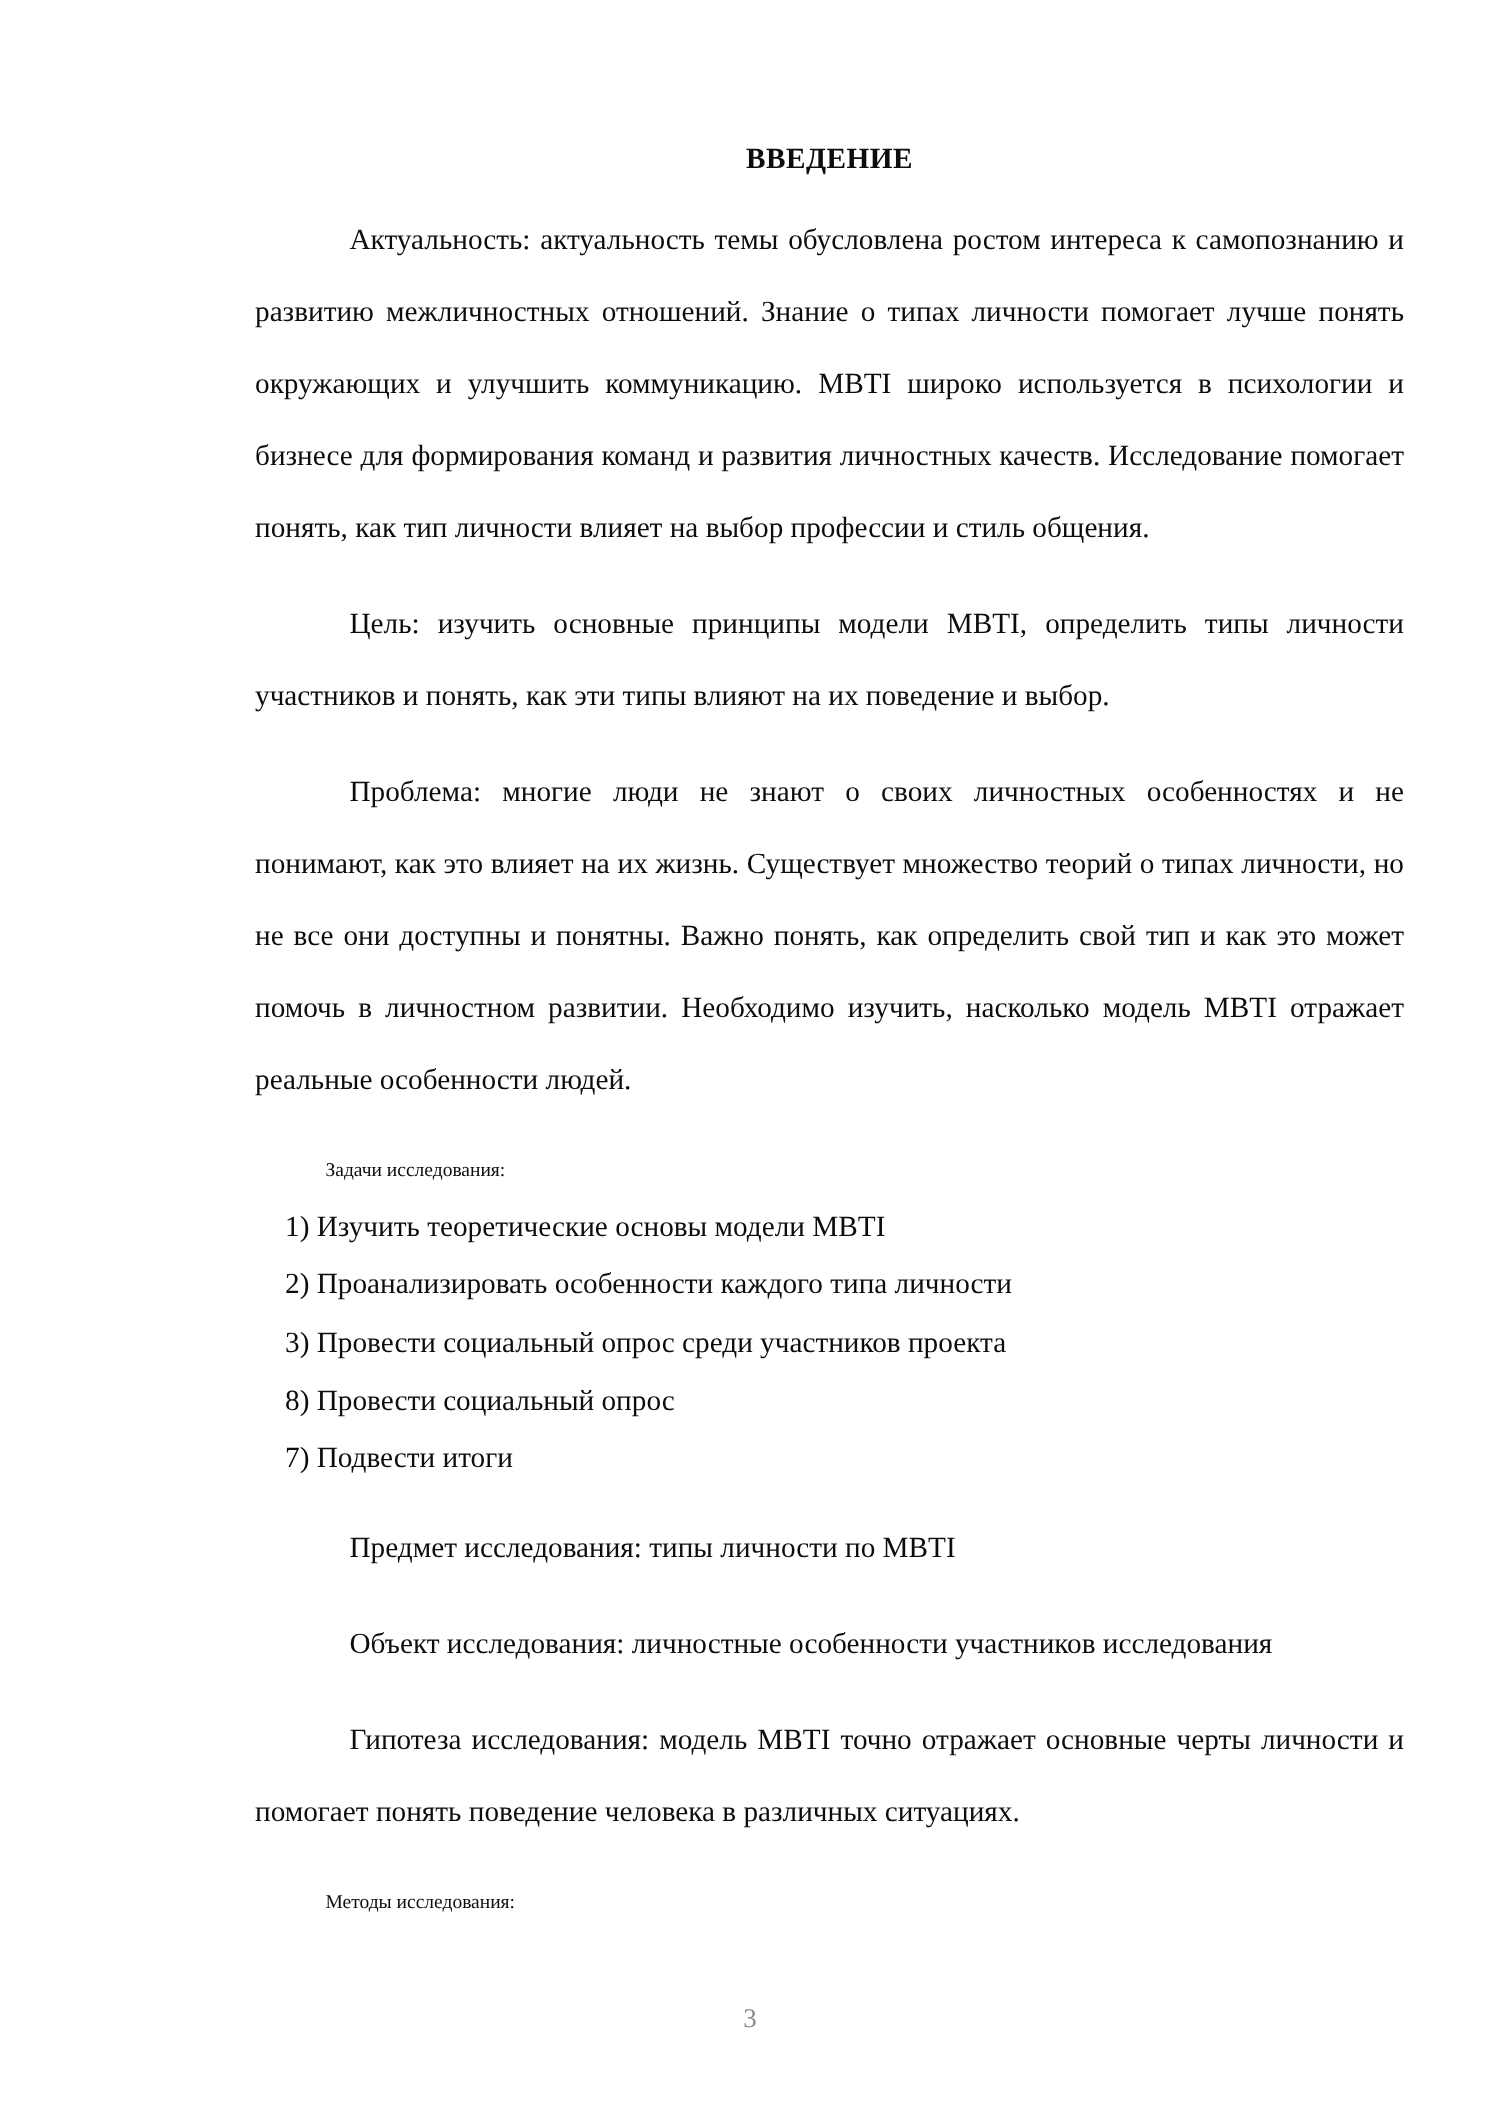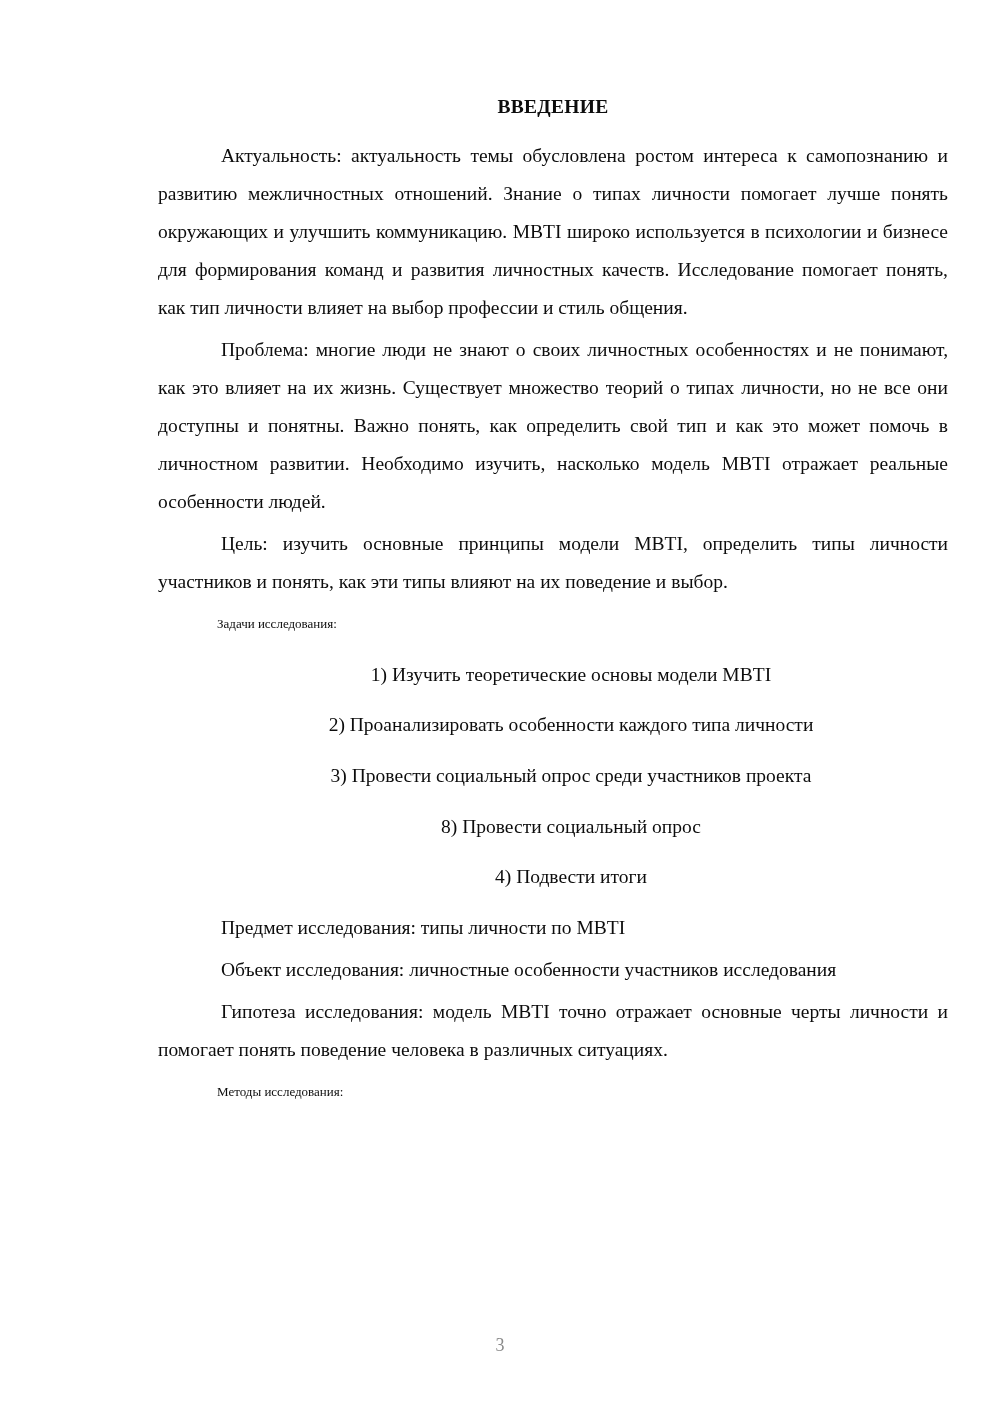--- a/index.html
+++ b/index.html
@@ -32,25 +32,25 @@
     text-align: center;
     font-size: 19.5px;
     font-weight: bold;
     letter-spacing: 0.3px;
     line-height: 1.5;
     margin: 0 0 16px 0;
   }
 
   .para {
     font-size: 19.5px;
-    line-height: 38px;
+    line-height: 48px;
     text-align: justify;
     text-justify: inter-word;
     text-indent: 63px;
-    margin: 4px;
+    margin: 16px;
     -webkit-hyphens: none;
     hyphens: none;
   }
 
   .para.last-line-natural {
     text-align-last: left;
   }
 
   .sub-heading {
     font-size: 13px;
@@ -62,23 +62,23 @@
 
   .task-list {
     list-style: none;
     margin: 0;
     padding: 0;
   }
 
   .task-list li {
     font-size: 19.5px;
     line-height: 38.6px;
-    text-align: center;
+    text-align: left;
     padding-left: 36px;
-    margin: 12px;
+    margin: 0;
   }
 
   .page-number {
     position: absolute;
     left: 0;
     right: 0;
     top: 1336px;
     text-align: center;
     font-size: 18px;
     line-height: 1;
@@ -90,32 +90,32 @@
 <body>
 
 <div class="page">
 
   <div class="content">
 
     <h1 class="doc-heading">ВВЕДЕНИЕ</h1>
 
     <p class="para last-line-natural">Актуальность: актуальность темы обусловлена ростом интереса к самопознанию и развитию межличностных отношений. Знание о типах личности помогает лучше понять окружающих и улучшить коммуникацию. MBTI широко используется в психологии и бизнесе для формирования команд и развития личностных качеств. Исследование помогает понять, как тип личности влияет на выбор профессии и стиль общения.</p>
 
+    <p class="para last-line-natural">Цель: изучить основные принципы модели MBTI, определить типы личности участников и понять, как эти типы влияют на их поведение и выбор.</p>
+
     <p class="para last-line-natural">Проблема: многие люди не знают о своих личностных особенностях и не понимают, как это влияет на их жизнь. Существует множество теорий о типах личности, но не все они доступны и понятны. Важно понять, как определить свой тип и как это может помочь в личностном развитии. Необходимо изучить, насколько модель MBTI отражает реальные особенности людей.</p>
-
-    <p class="para last-line-natural">Цель: изучить основные принципы модели MBTI, определить типы личности участников и понять, как эти типы влияют на их поведение и выбор.</p>
 
     <p class="sub-heading">Задачи исследования:</p>
 
     <ul class="task-list">
       <li>1) Изучить теоретические основы модели MBTI</li>
       <li>2) Проанализировать особенности каждого типа личности</li>
       <li>3) Провести социальный опрос среди участников проекта</li>
       <li>8) Провести социальный опрос</li>
-      <li>4) Подвести итоги</li>
+      <li>7) Подвести итоги</li>
     </ul>
 
     <p class="para last-line-natural">Предмет исследования: типы личности по MBTI</p>
 
     <p class="para last-line-natural">Объект исследования: личностные особенности участников исследования</p>
 
     <p class="para last-line-natural">Гипотеза исследования: модель MBTI точно отражает основные черты личности и помогает понять поведение человека в различных ситуациях.</p>
 
     <p class="sub-heading">Методы исследования:</p>
 

